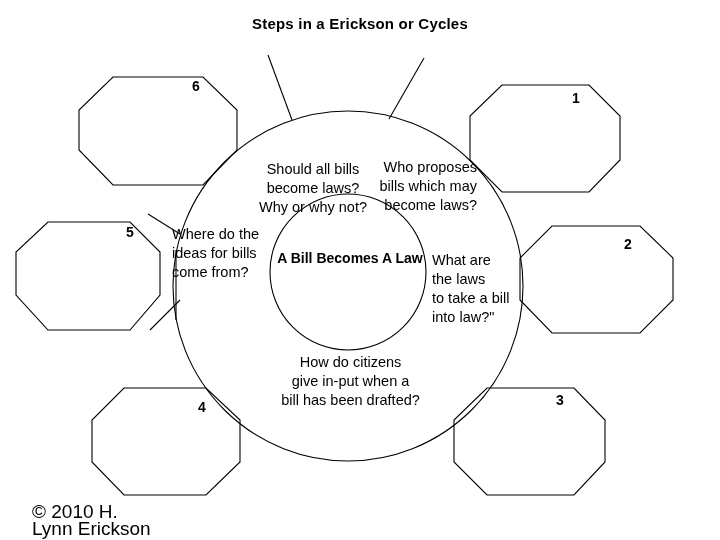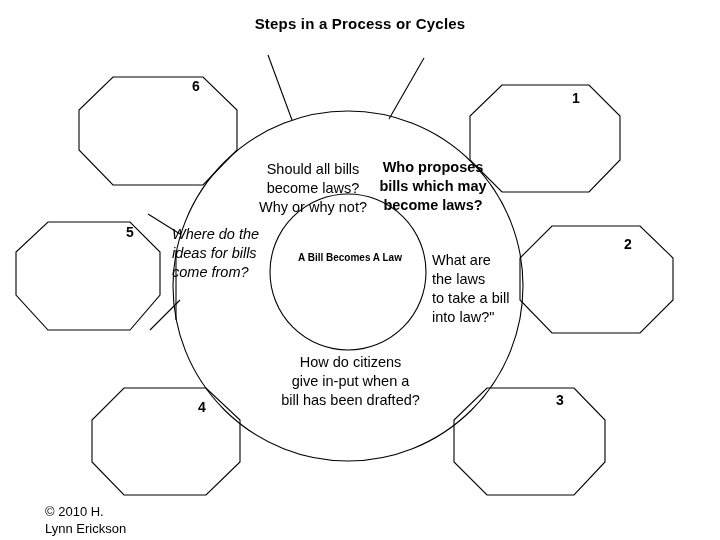--- a/index.html
+++ b/index.html
@@ -31,48 +31,48 @@
     font-size: 15px;
     font-weight: bold;
     letter-spacing: 0.2px;
   }
   .center-label {
     position: absolute;
     left: 275px;
     top: 248px;
     width: 150px;
     text-align: center;
-    font-size: 10px;
+    font-size: 14px;
     font-weight: bold;
     line-height: 20px;
   }
   .qtext {
     position: absolute;
     font-size: 14.5px;
     line-height: 19px;
     white-space: pre-line;
   }
   .q-top-left   { left: 243px; top: 160px; width: 140px; text-align: center; }
-  .q-top-right  { left: 373px; top: 158px; width: 120px; text-align: center; font-weight: bold; }
-  .q-left       { left: 172px; top: 225px; width: 110px; text-align: left; font-style: italic; }
+  .q-top-right  { left: 357px; top: 158px; width: 120px; text-align: right; }
+  .q-left       { left: 172px; top: 225px; width: 110px; text-align: left; }
   .q-right      { left: 432px; top: 251px; width: 100px; text-align: left; }
   .q-bottom     { left: 268px; top: 353px; width: 165px; text-align: center; }
 
   .oct-num {
     position: absolute;
     font-size: 14px;
     font-weight: bold;
     font-family: "Liberation Sans", sans-serif;
   }
   .copyright {
     position: absolute;
-    left: 45px;
+    left: 32px;
     top: 503px;
     width: 150px;
-    font-size: 13px;
+    font-size: 19px;
     line-height: 17px;
     white-space: pre-line;
   }
 </style>
 </head>
 <body>
 
 <svg id="canvas" viewBox="0 0 720 540">
   <g fill="none" stroke="#000000" stroke-width="1.1">
 
@@ -93,21 +93,21 @@
     <polygon points="48,222 130,222 160,252 160,295 130,330 48,330 16,295 16,252"></polygon>
 
     <polygon points="552,226 640,226 673,258 673,300 640,333 552,333 520,300 520,258"></polygon>
 
     <polygon points="124,388 206,388 240,420 240,462 206,495 124,495 92,462 92,420"></polygon>
 
     <polygon points="487,388 574,388 605,420 605,462 574,495 487,495 454,462 454,420"></polygon>
   </g>
 </svg>
 
-<div class="title">Steps in a Process or Cycles</div>
+<div class="title">Steps in a Erickson or Cycles</div>
 
 <div class="center-label">A Bill Becomes
 A Law</div>
 
 <div class="qtext q-top-left">Should all bills
 become laws?
 Why or why not?</div>
 <div class="qtext q-top-right">Who proposes
 bills which may
 become laws?</div>

